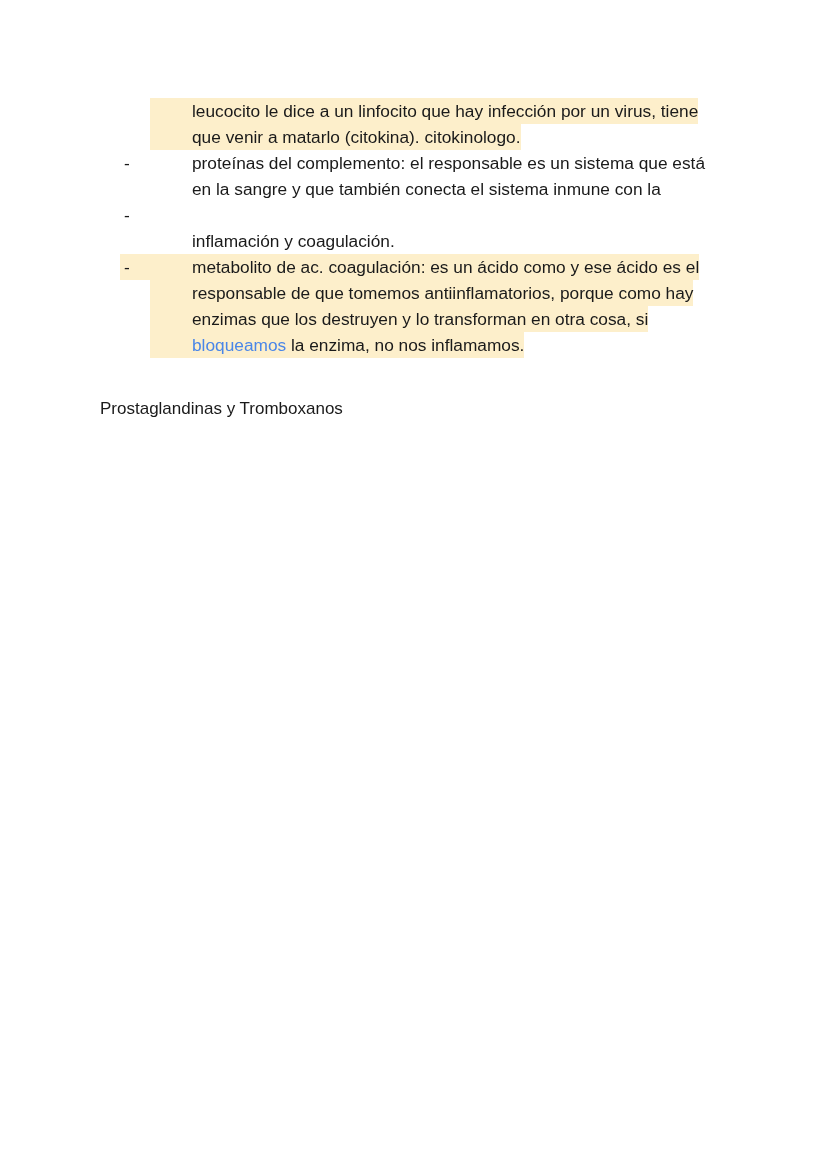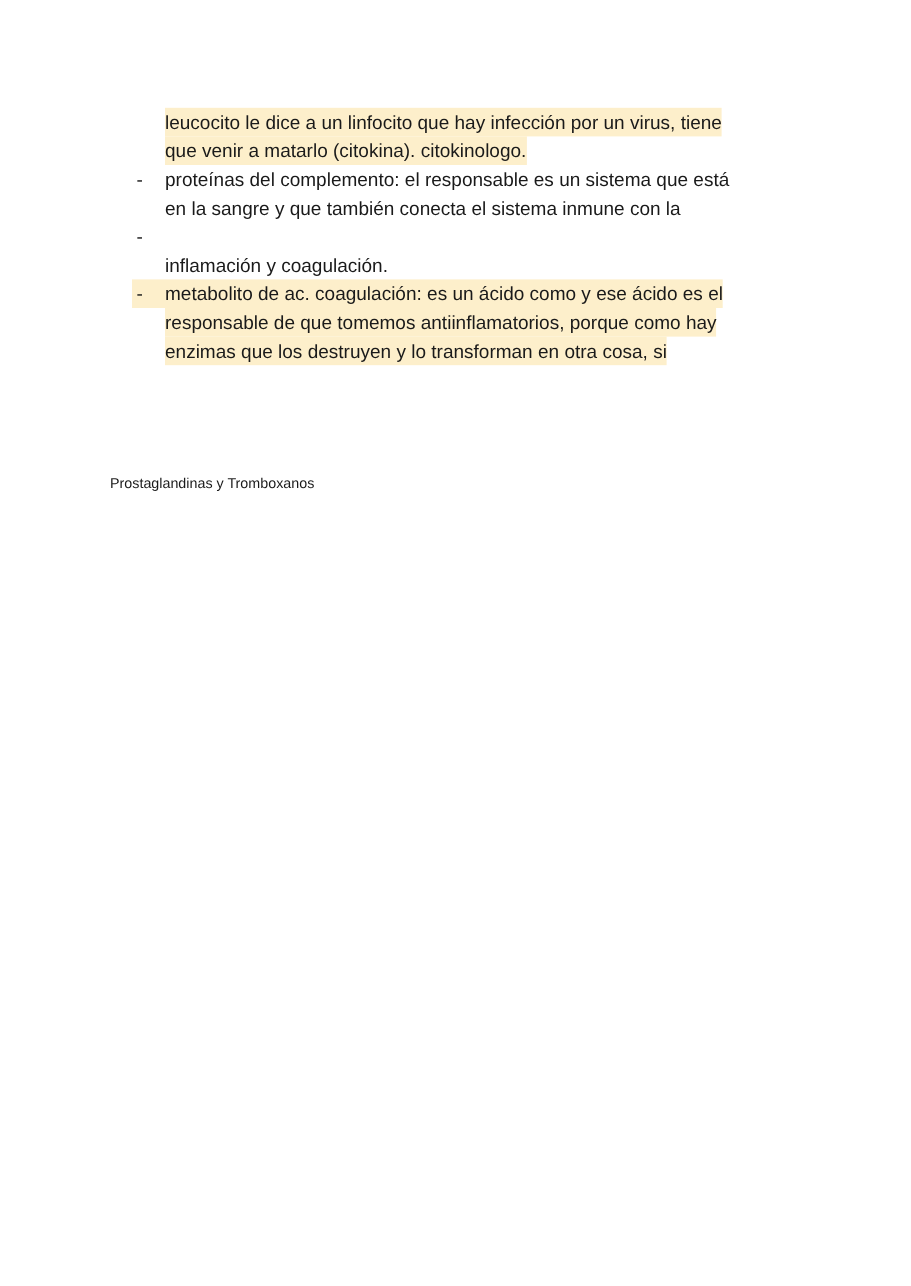--- a/index.html
+++ b/index.html
@@ -1,26 +1,26 @@
 <!DOCTYPE html>
 <html><head>
 <meta charset="utf-8">
 <style>
   html, body { margin: 0; padding: 0; background: #ffffff; }
   body { width: 828px; height: 1169px; position: relative; overflow: hidden;
          font-family: "Liberation Sans", sans-serif; color: #1a1a1a; }
   .page { position: absolute; left: 0; top: 0; width: 828px; height: 1169px; }
   .list { position: absolute; left: 0; top: 98px; width: 828px; margin: 0; padding: 0; list-style: none; }
   .line { position: relative; height: 26px; line-height: 26px; font-size: 17.3px; white-space: nowrap; }
-  .txt { position: absolute; left: 150px; }
+  .txt { position: absolute; left: 150px; padding-left: 42px; }
   .dash { position: absolute; left: 124px; width: 10px; }
   .hl { background: #fdefcb; }
   .b { font-weight: normal; }
   .link { color: #4a86e8; }
-  .heading { position: absolute; left: 100px; top: 427px; font-size: 13px; line-height: 26px; white-space: nowrap; }
+  .heading { position: absolute; left: 100px; top: 396px; font-size: 17px; line-height: 26px; white-space: nowrap; }
 </style>
 </head>
 <body>
 
 <div class="page">
   <div class="list">
 
     <div class="line">
       <span class="txt hl">leucocito le dice a un linfocito que hay infección por un virus, tiene</span>
     </div>
@@ -47,16 +47,19 @@
       <span class="hl" style="position:absolute;left:120px;width:30px;height:26px;"></span>
       <span class="dash b">-</span>
       <span class="txt hl"><span class="b">metabolito de ac. coagulación:</span><span> es un ácido como y ese ácido es el</span></span>
     </div>
     <div class="line">
       <span class="txt hl">responsable de que tomemos antiinflamatorios, porque como hay</span>
     </div>
     <div class="line">
       <span class="txt hl">enzimas que los destruyen y lo transforman en otra cosa, si</span>
     </div>
+    <div class="line">
+      <span class="txt hl"><span class="link">bloqueamos</span><span> la enzima, no nos inflamamos.</span></span>
+    </div>
   </div>
 
   <div class="heading">Prostaglandinas y Tromboxanos</div>
 </div>
 
 </body></html>

